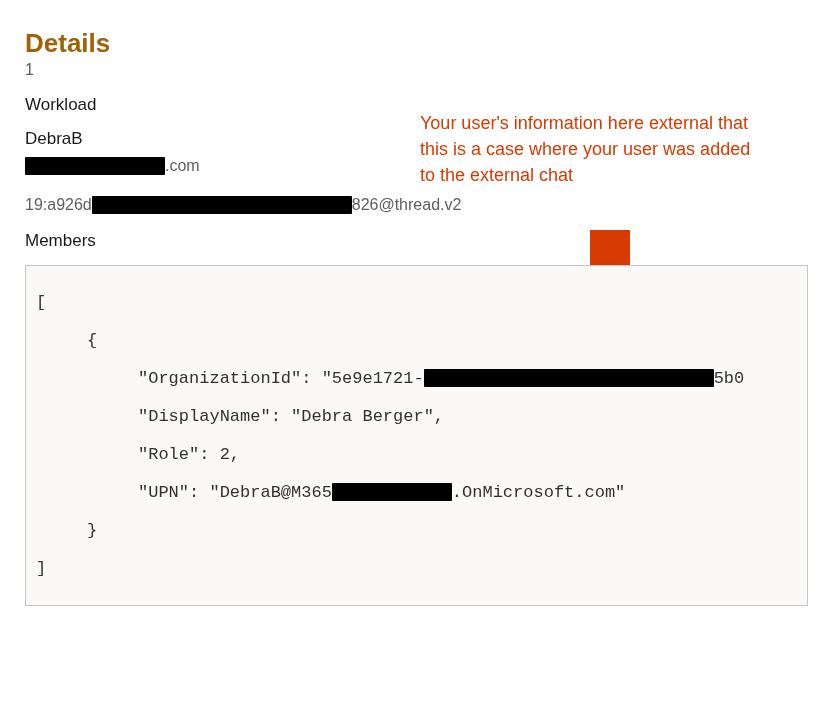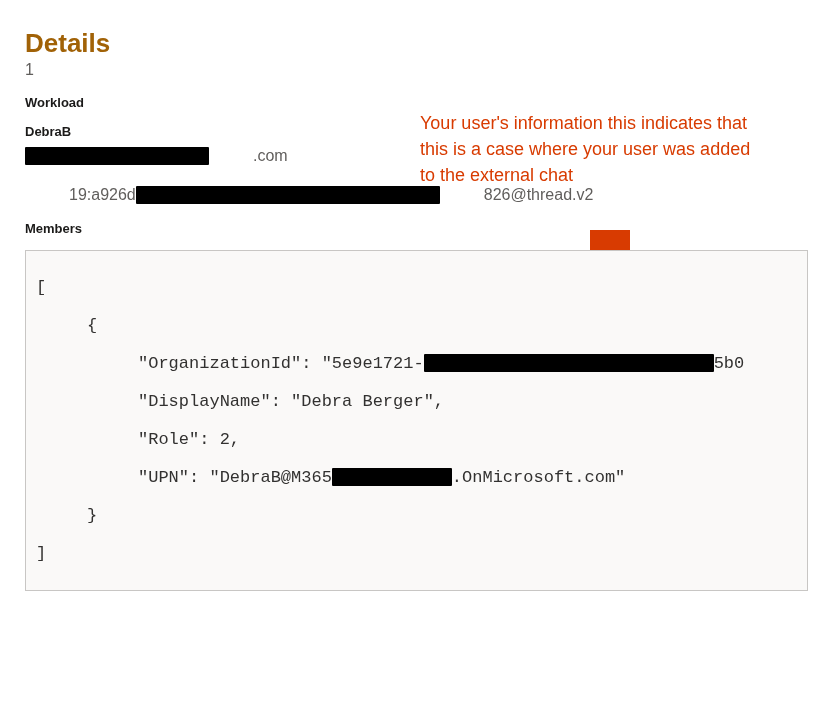--- a/index.html
+++ b/index.html
@@ -18,34 +18,33 @@
       margin: 8px 0 2px 0;
       color: #a16207;
     }
     .details-count {
       font-size: 16px;
       color: #605e5c;
       margin-bottom: 16px;
     }
     .field-block { margin-bottom: 14px; }
     .field-label {
-      font-size: 13px;
-      font-weight: 700;
+      font-size: 17px;
+      font-weight: 400;
       color: #1b1a19;
       margin-bottom: 4px;
     }
     .field-value {
       font-size: 16px;
       color: #605e5c;
       line-height: 1.5;
     }
     .field-value span {
       display: inline-block;
       vertical-align: middle;
-      padding-left: 44px;
     }
     .redaction {
       display: inline-block;
       background: #000;
       vertical-align: middle;
       border-radius: 1px;
     }
     .red-userid { width: 140px; height: 18px; }
     .red-thread { width: 260px; height: 18px; }
     .red-orgid  { width: 290px; height: 18px; }
@@ -105,21 +104,21 @@
   </div>
 </div>
 
 <div class="field-block">
 </div>
 
 <div class="field-block">
   <div class="field-label">Members</div>
 </div>
 
-<div class="annotation">Your user's information this indicates that this is a case where your user was added to the external chat</div>
+<div class="annotation">Your user's information here external that this is a case where your user was added to the external chat</div>
 
 <svg class="arrow" width="110" height="220">
   <polygon points="35,0 75,0 75,130 110,130 55,210 0,130 35,130" fill="#d83b01"></polygon>
 </svg>
 
 <div class="code-panel">
 <div class="code-line">[</div>
 <div class="code-line">     {</div>
 <div class="code-line"><span>          "OrganizationId": "5e9e1721-</span><span class="redaction red-orgid"></span><span>5b0</span></div>
 <div class="code-line">          "DisplayName": "Debra Berger",</div>

